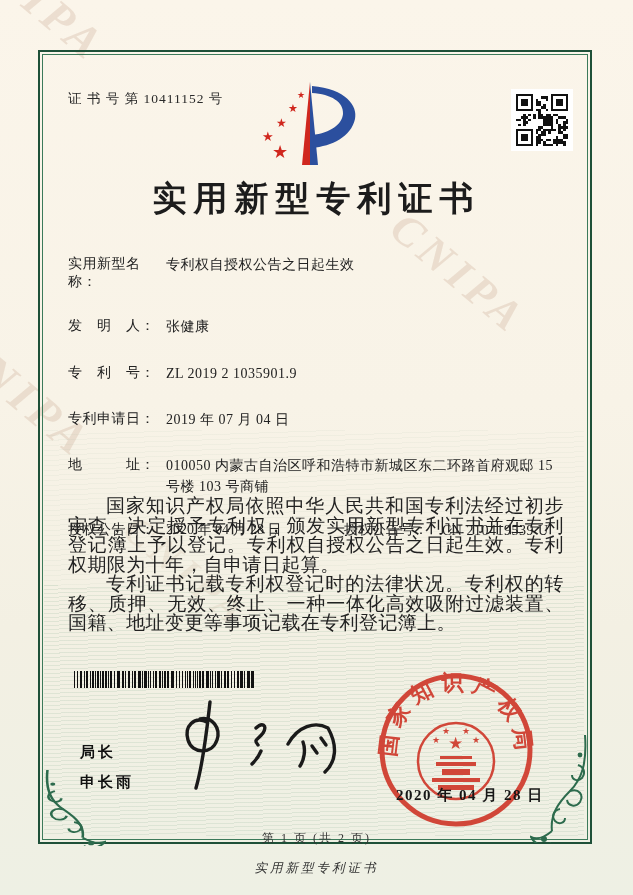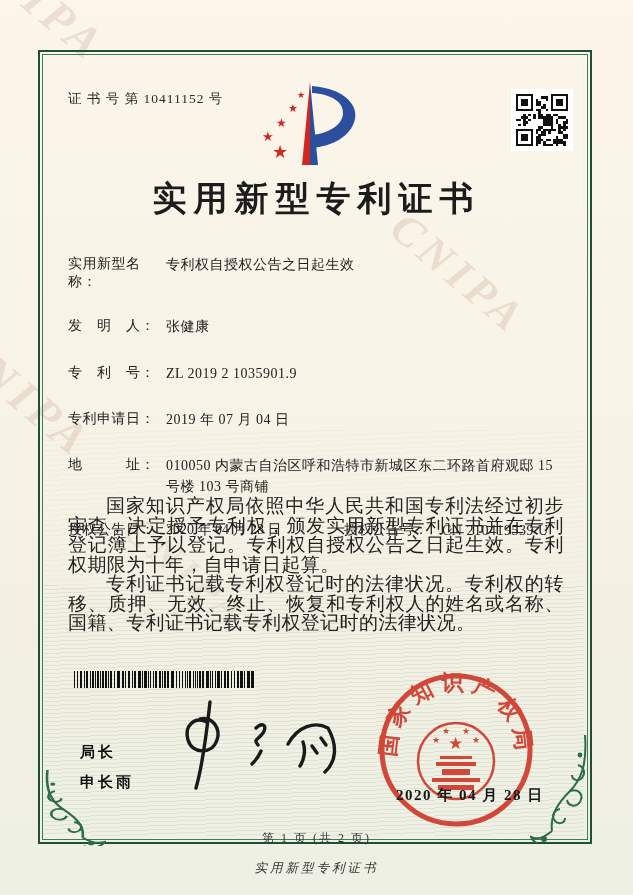--- a/index.html
+++ b/index.html
@@ -251,21 +251,21 @@
     <div class="frow grant">
       <span class="lab">授权公告日：</span>
       <span class="val1">2020 年 04 月 28 日</span>
       <span class="lab2">授权公告号：</span>
       <span class="val">CN 210419539 U</span>
     </div>
   </div>
 
   <div class="paras">
     <p>国家知识产权局依照中华人民共和国专利法经过初步审查，决定授予专利权，颁发实用新型专利证书并在专利登记簿上予以登记。专利权自授权公告之日起生效。专利权期限为十年，自申请日起算。</p>
-    <p>专利证书记载专利权登记时的法律状况。专利权的转移、质押、无效、终止、恢复和专利权人的姓名或名称、国籍、专利证书记载专利权登记时的法律状况。</p>
+    <p>专利证书记载专利权登记时的法律状况。专利权的转移、质押、无效、终止、一种一体化高效吸附过滤装置、国籍、地址变更等事项记载在专利登记簿上。</p>
   </div>
 
   <svg class="barcode" id="barcodesvg" width="182" height="17">
       <rect x="0" y="0" width="1" height="17" fill="#111"></rect>
       <rect x="3" y="0" width="1" height="17" fill="#111"></rect>
       <rect x="6" y="0" width="2" height="17" fill="#111"></rect>
       <rect x="10" y="0" width="1" height="17" fill="#111"></rect>
       <rect x="12" y="0" width="2" height="17" fill="#111"></rect>
       <rect x="16" y="0" width="1" height="17" fill="#111"></rect>
       <rect x="18" y="0" width="2" height="17" fill="#111"></rect>

